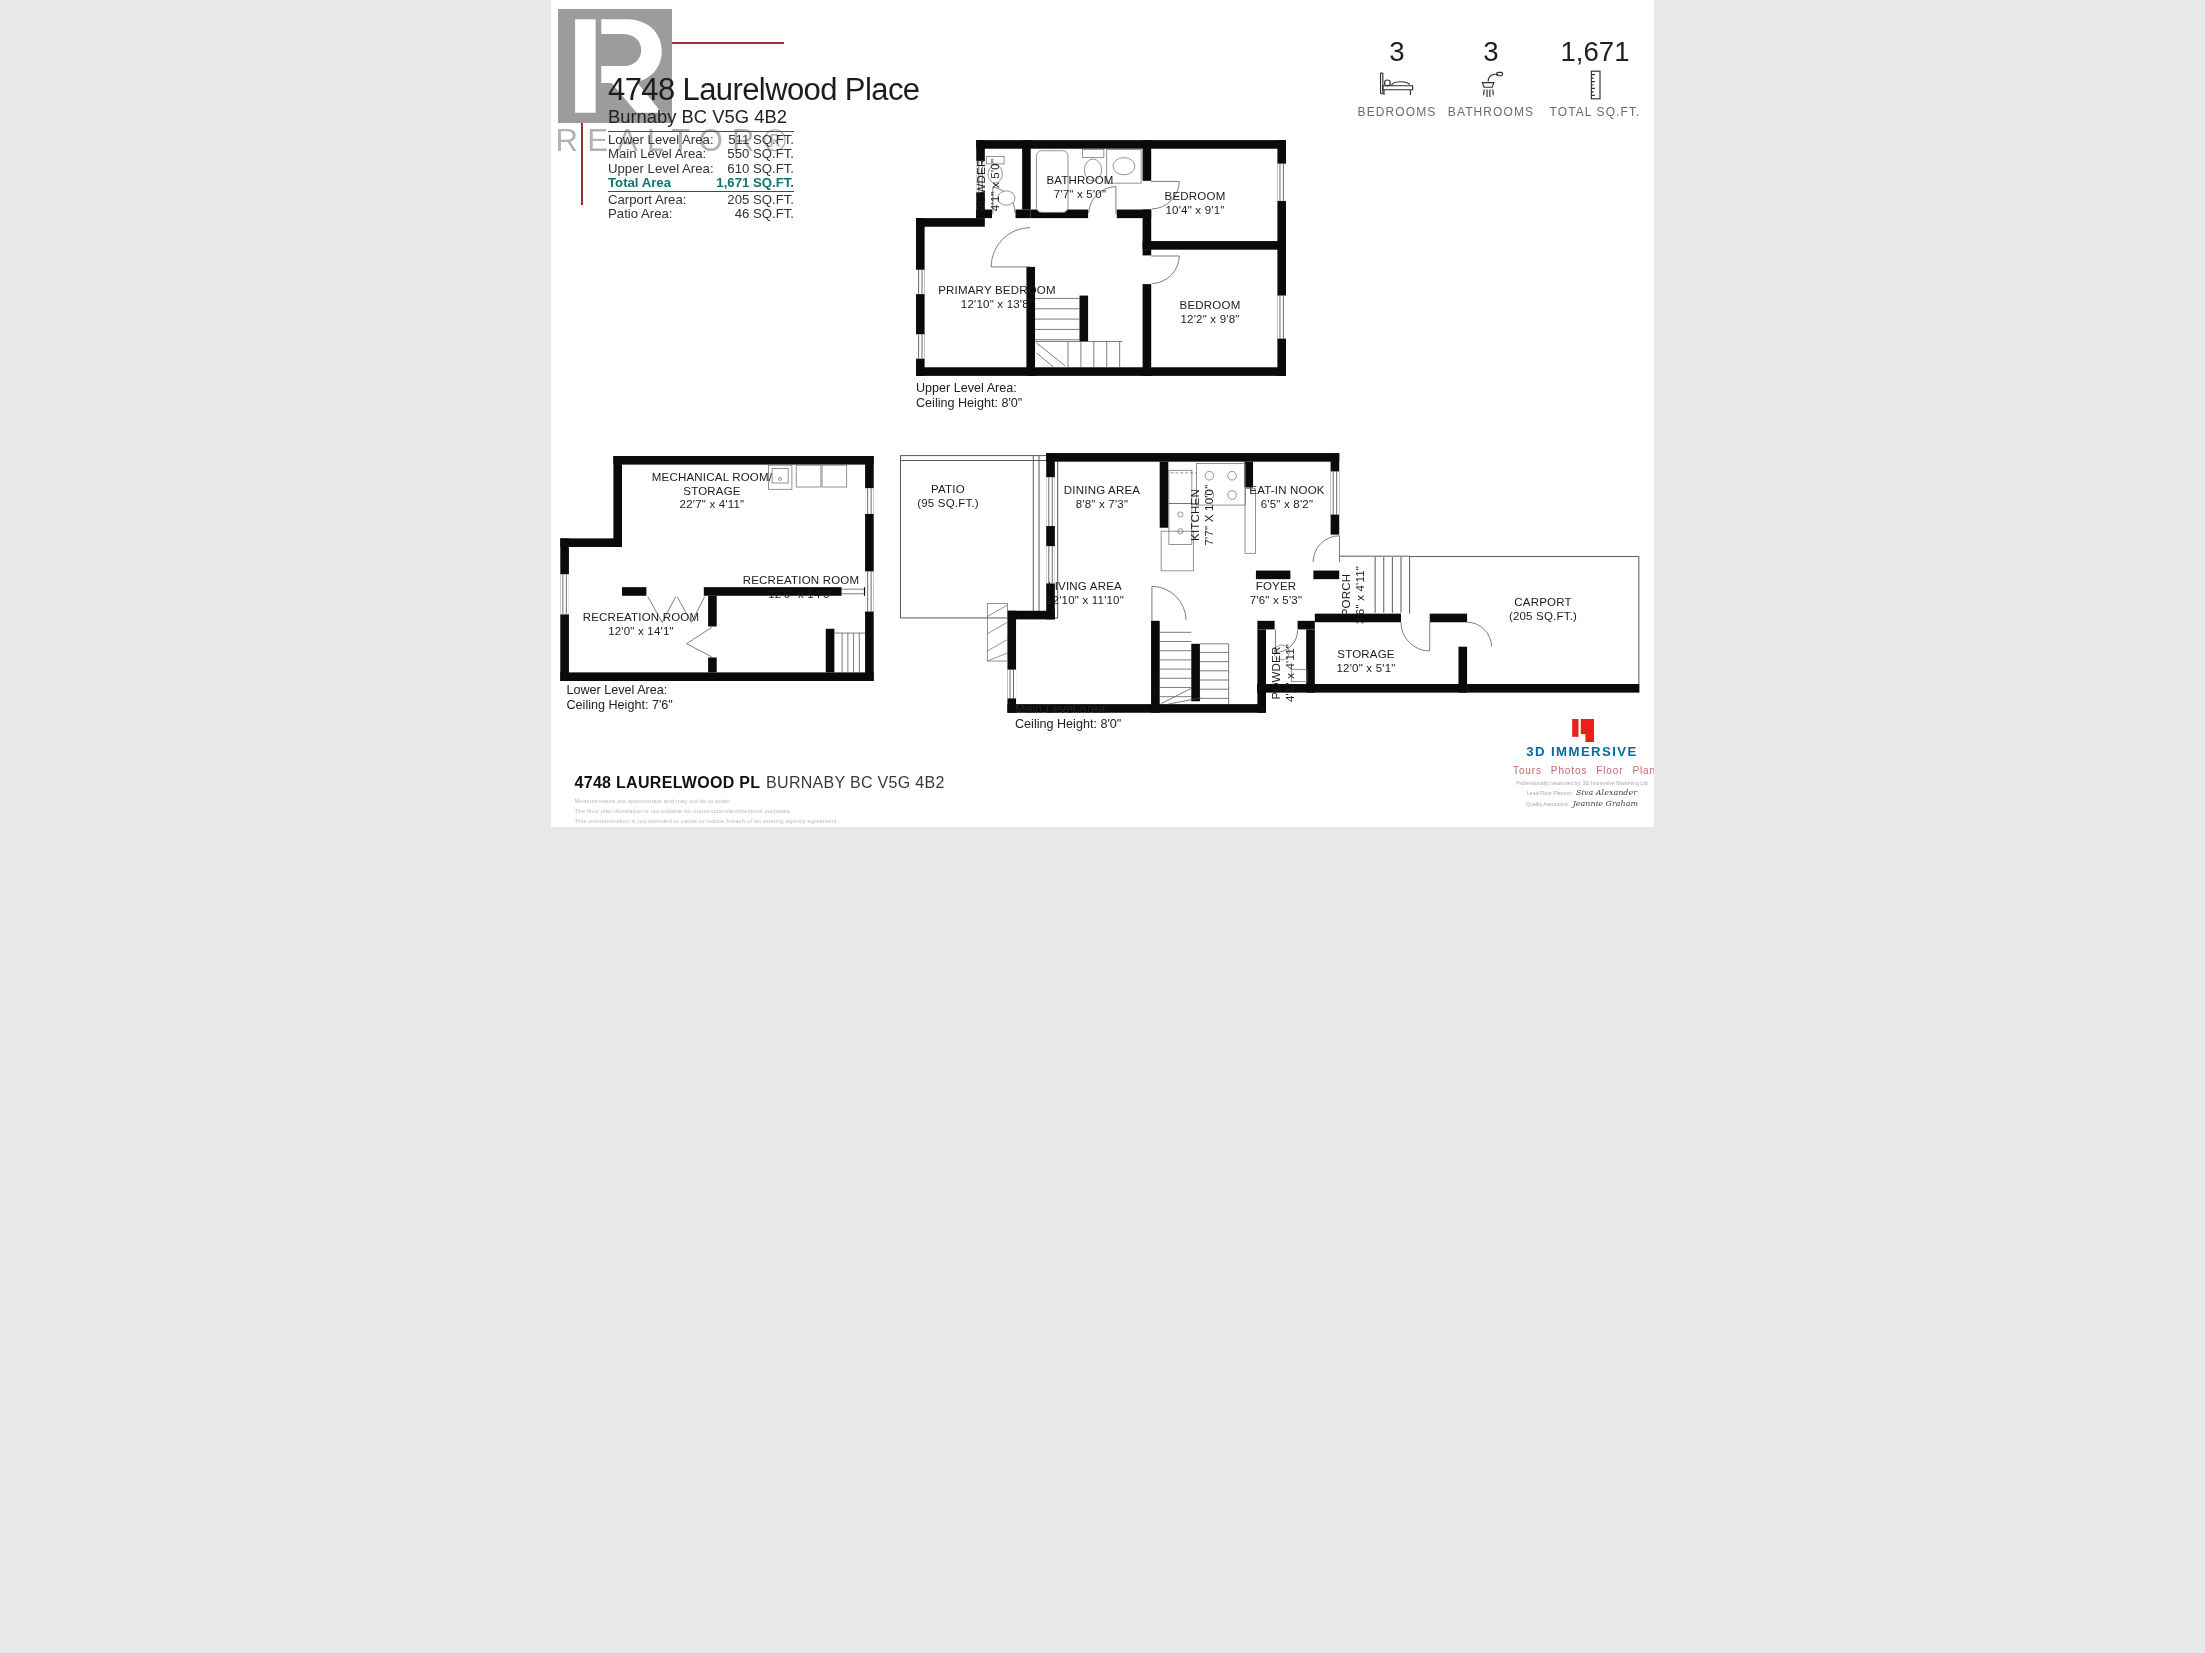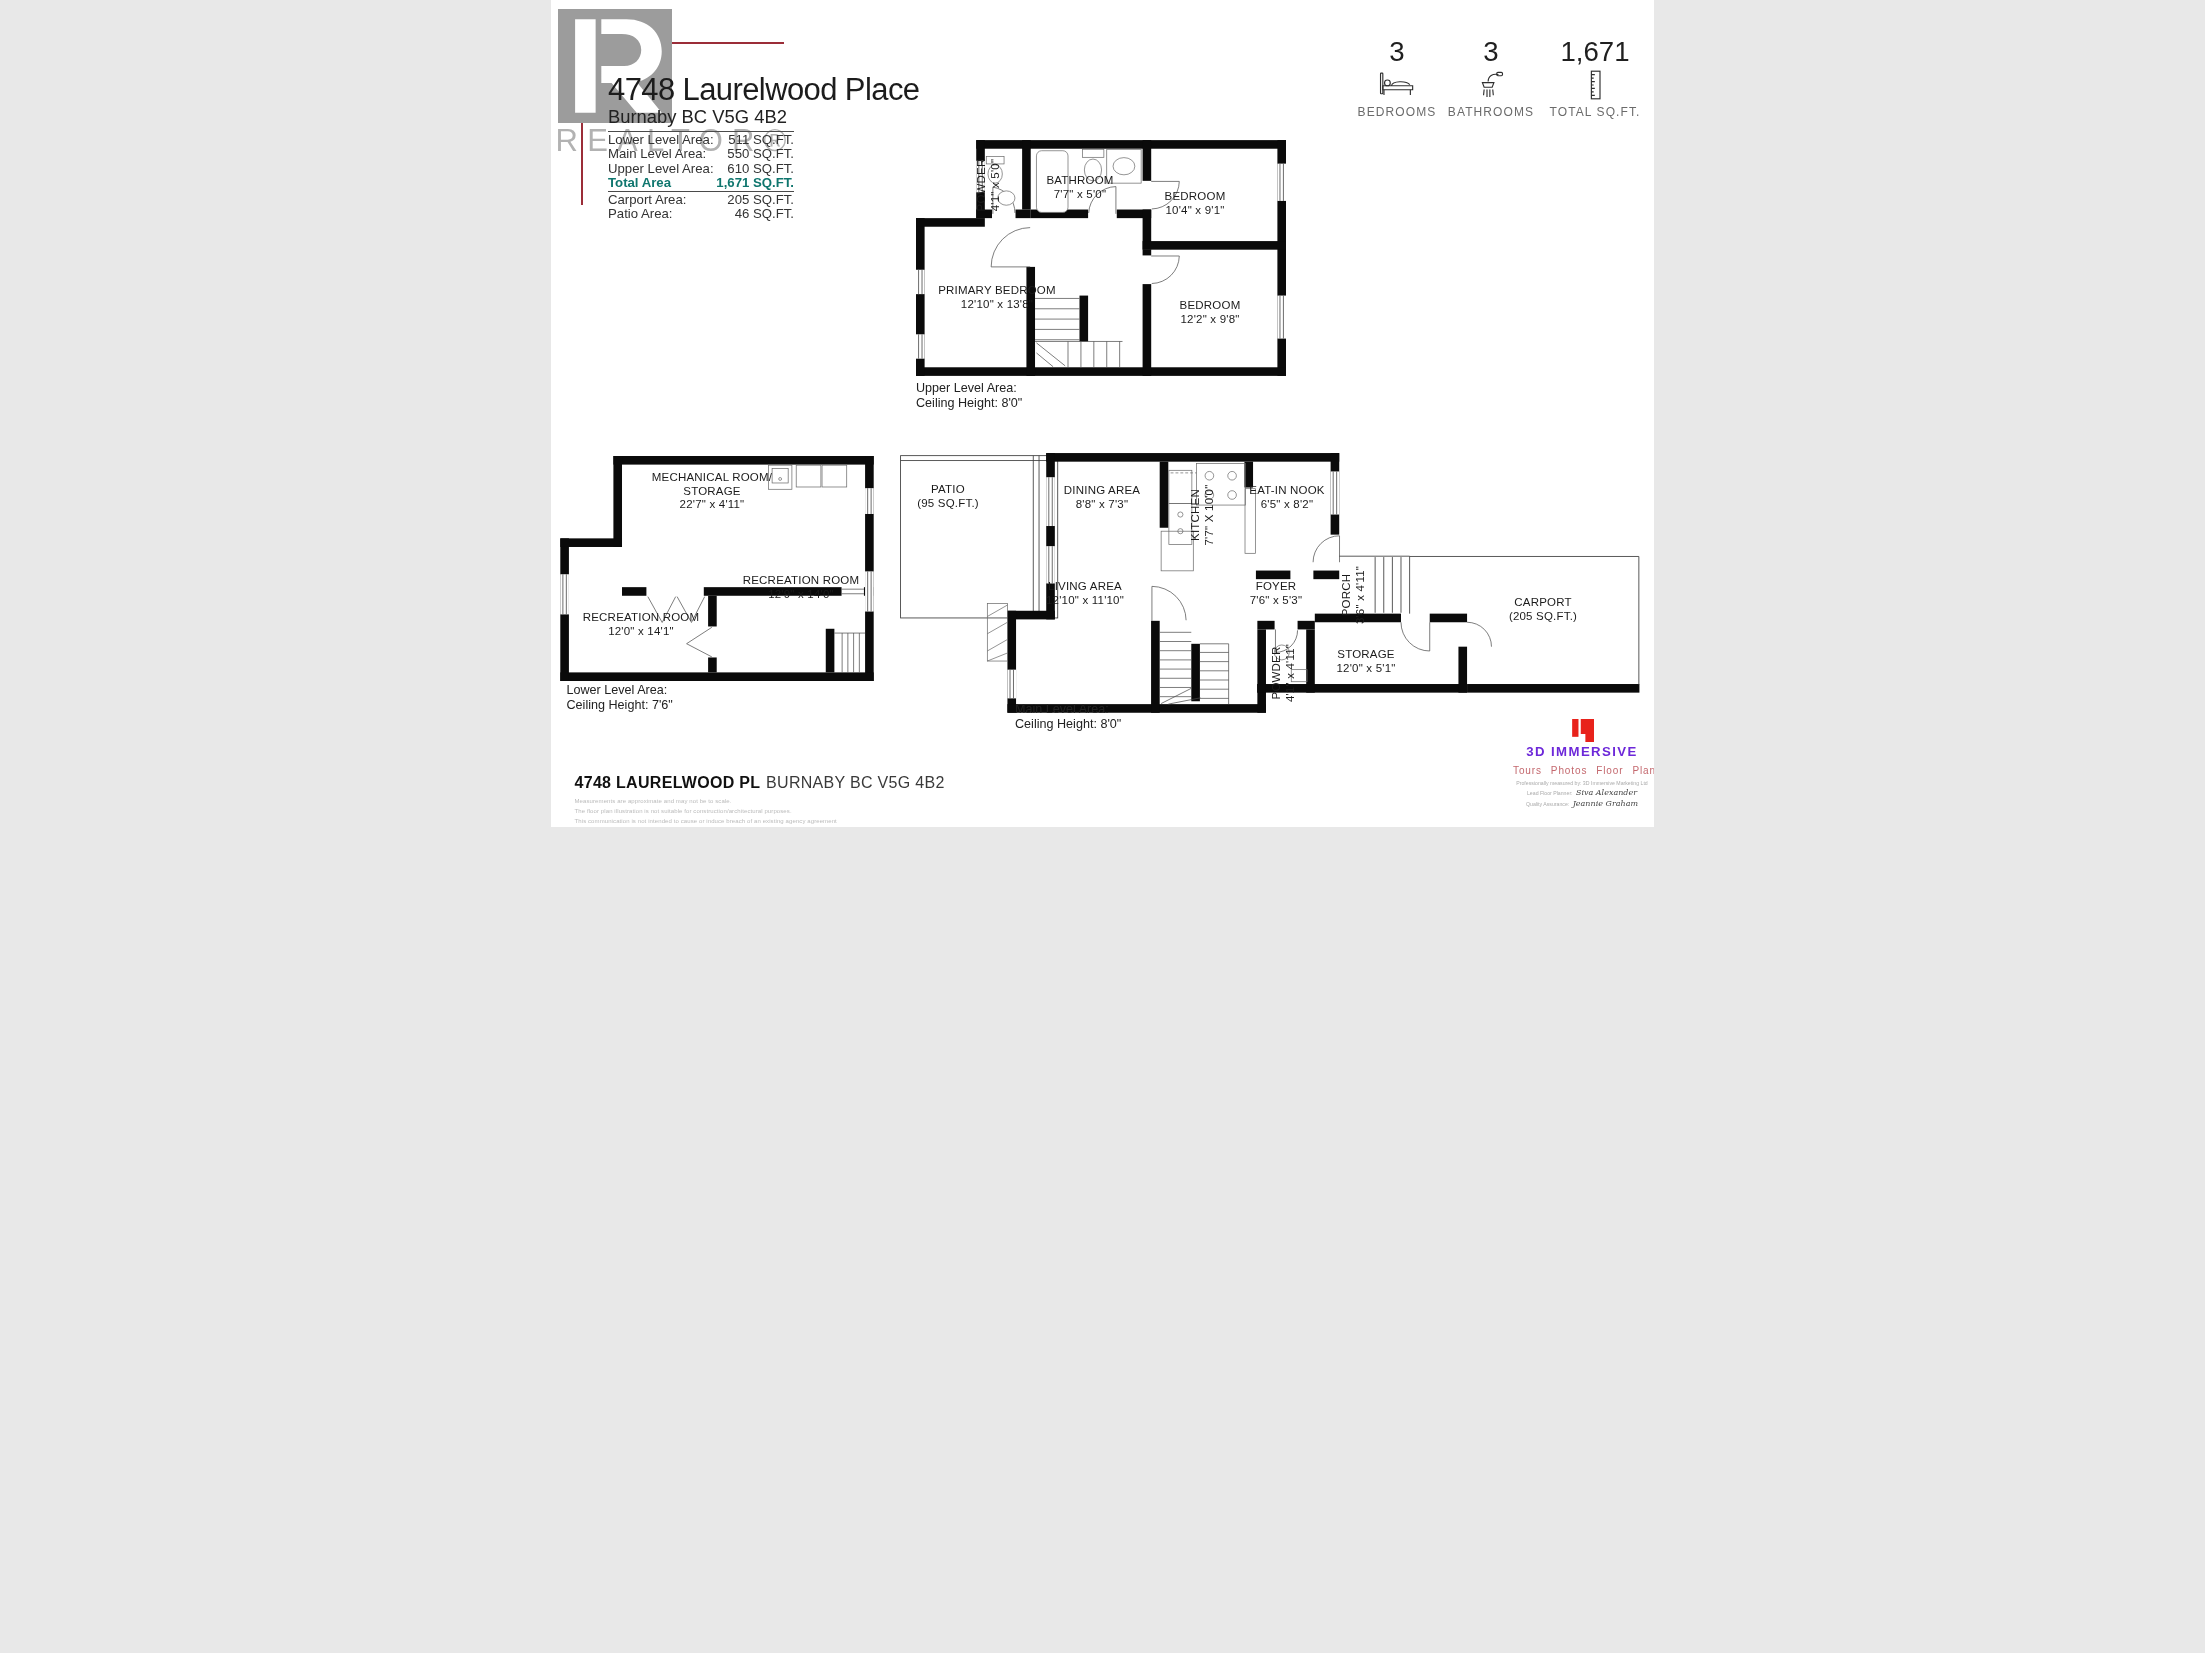--- a/index.html
+++ b/index.html
@@ -28,21 +28,21 @@
   .room{position:absolute;transform:translateX(-50%);text-align:center;font-size:11.5px;line-height:13.5px;
         letter-spacing:0.2px;color:#1b1b1b;white-space:nowrap;z-index:4;}
   .room.rot{transform:translate(-50%,-50%) rotate(-90deg);}
   .caption{position:absolute;font-size:12.6px;line-height:15px;color:#222;z-index:4;}
   
   .footer-address{left:23.5px;top:774px;font-size:16px;letter-spacing:0.3px;color:#111;white-space:nowrap;z-index:3;}
   .footer-address .rest{font-weight:normal;color:#3a3a3a;margin-left:5.7px;}
   .disclaimer{left:23.5px;font-size:6px;color:#bbbbbb;letter-spacing:0.1px;z-index:3;white-space:nowrap;}
   .brand{left:962px;top:719px;width:138px;text-align:center;z-index:3;}
   .brand-icon{display:block;margin:0 auto 2.3px auto;}
-  .brand-name{font-size:13.2px;font-weight:bold;letter-spacing:1.4px;color:#6d28d9;white-space:nowrap;}
+  .brand-name{font-size:13.2px;font-weight:bold;letter-spacing:1.4px;color:#0369a1;white-space:nowrap;}
   .brand-tagline{font-size:10px;letter-spacing:0.9px;word-spacing:5.2px;color:#c4686e;margin-top:6px;white-space:nowrap;}
   .brand-measured{font-size:5.2px;color:#ababab;margin-top:4px;white-space:nowrap;}
   .brand-sig{font-size:5.2px;color:#ababab;margin-top:2px;white-space:nowrap;display:flex;justify-content:center;align-items:baseline;gap:3.4px;}
   .sig-name{font-family:"DejaVu Serif", serif;font-style:italic;font-size:8px;color:#444;}
 </style>
 </head>
 <body>
 
 <div class="page">
 

